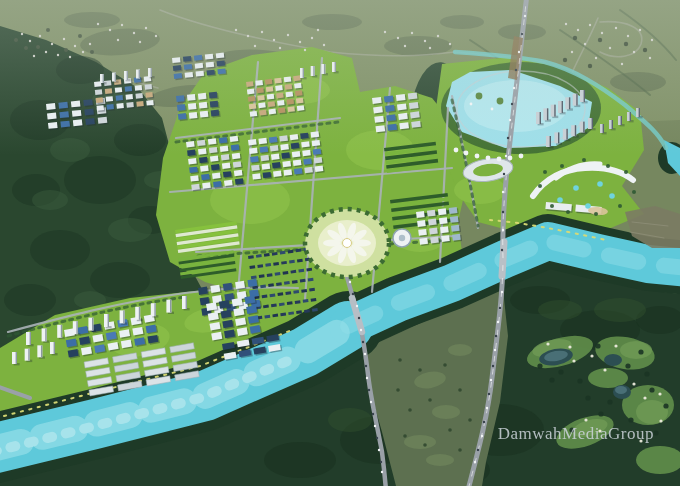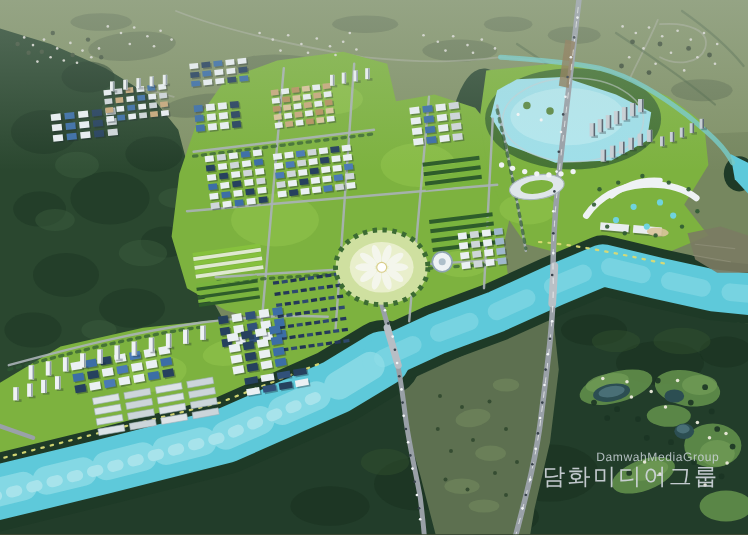--- a/index.html
+++ b/index.html
@@ -1,22 +1,22 @@
 <!DOCTYPE html>
 <html><head>
 <meta charset="utf-8">
 <style>
   html,body{margin:0;padding:0;background:#111;}
   .stage{position:relative;width:680px;height:486px;overflow:hidden;background:#76875f;
          font-family:"Liberation Sans","DejaVu Sans",sans-serif;}
   .stage svg{position:absolute;left:0;top:0;display:block;}
   .watermark{position:absolute;right:26px;top:410px;text-align:right;line-height:1.12;
              pointer-events:none;user-select:none;}
-  .wm-en{display:block;font-size:11px;letter-spacing:.5px;color:rgba(205,212,218,.85);
-         font-family:Liberation Sans, sans-serif;}
+  .wm-en{display:block;font-size:17px;letter-spacing:.5px;color:rgba(205,212,218,.85);
+         font-family:Liberation Serif, serif;margin-top:14px;}
   .wm-ko{display:block;font-size:21px;letter-spacing:2px;color:rgba(208,214,220,.92);
          font-family:"DejaVu Sans",sans-serif;}
 </style>
 </head>
 <body>
 
 <div class="stage">
   <svg id="scene" width="680" height="486" viewBox="0 0 680 486">
     <defs>
       <linearGradient id="hazeGrad" x1="0" y1="0" x2="0" y2="1">
@@ -1325,15 +1325,14 @@
         <circle cx="373" cy="414" r="1.2" fill="#38424c" opacity="1"></circle>
         <circle cx="377" cy="438" r="1.2" fill="#38424c" opacity="1"></circle>
         <circle cx="381" cy="462" r="1.2" fill="#38424c" opacity="1"></circle>
       </g>
       <g>
         <rect x="0" y="0" width="680" height="486" fill="url(#hazeGrad)" opacity="1"></rect>
       </g>
     </svg>
   <div class="watermark">
     <span class="wm-en">DamwahMediaGroup</span>
-    <span class="wm-ko">담화미디어그룹</span>
   </div>
 </div>
 
 </body></html>

